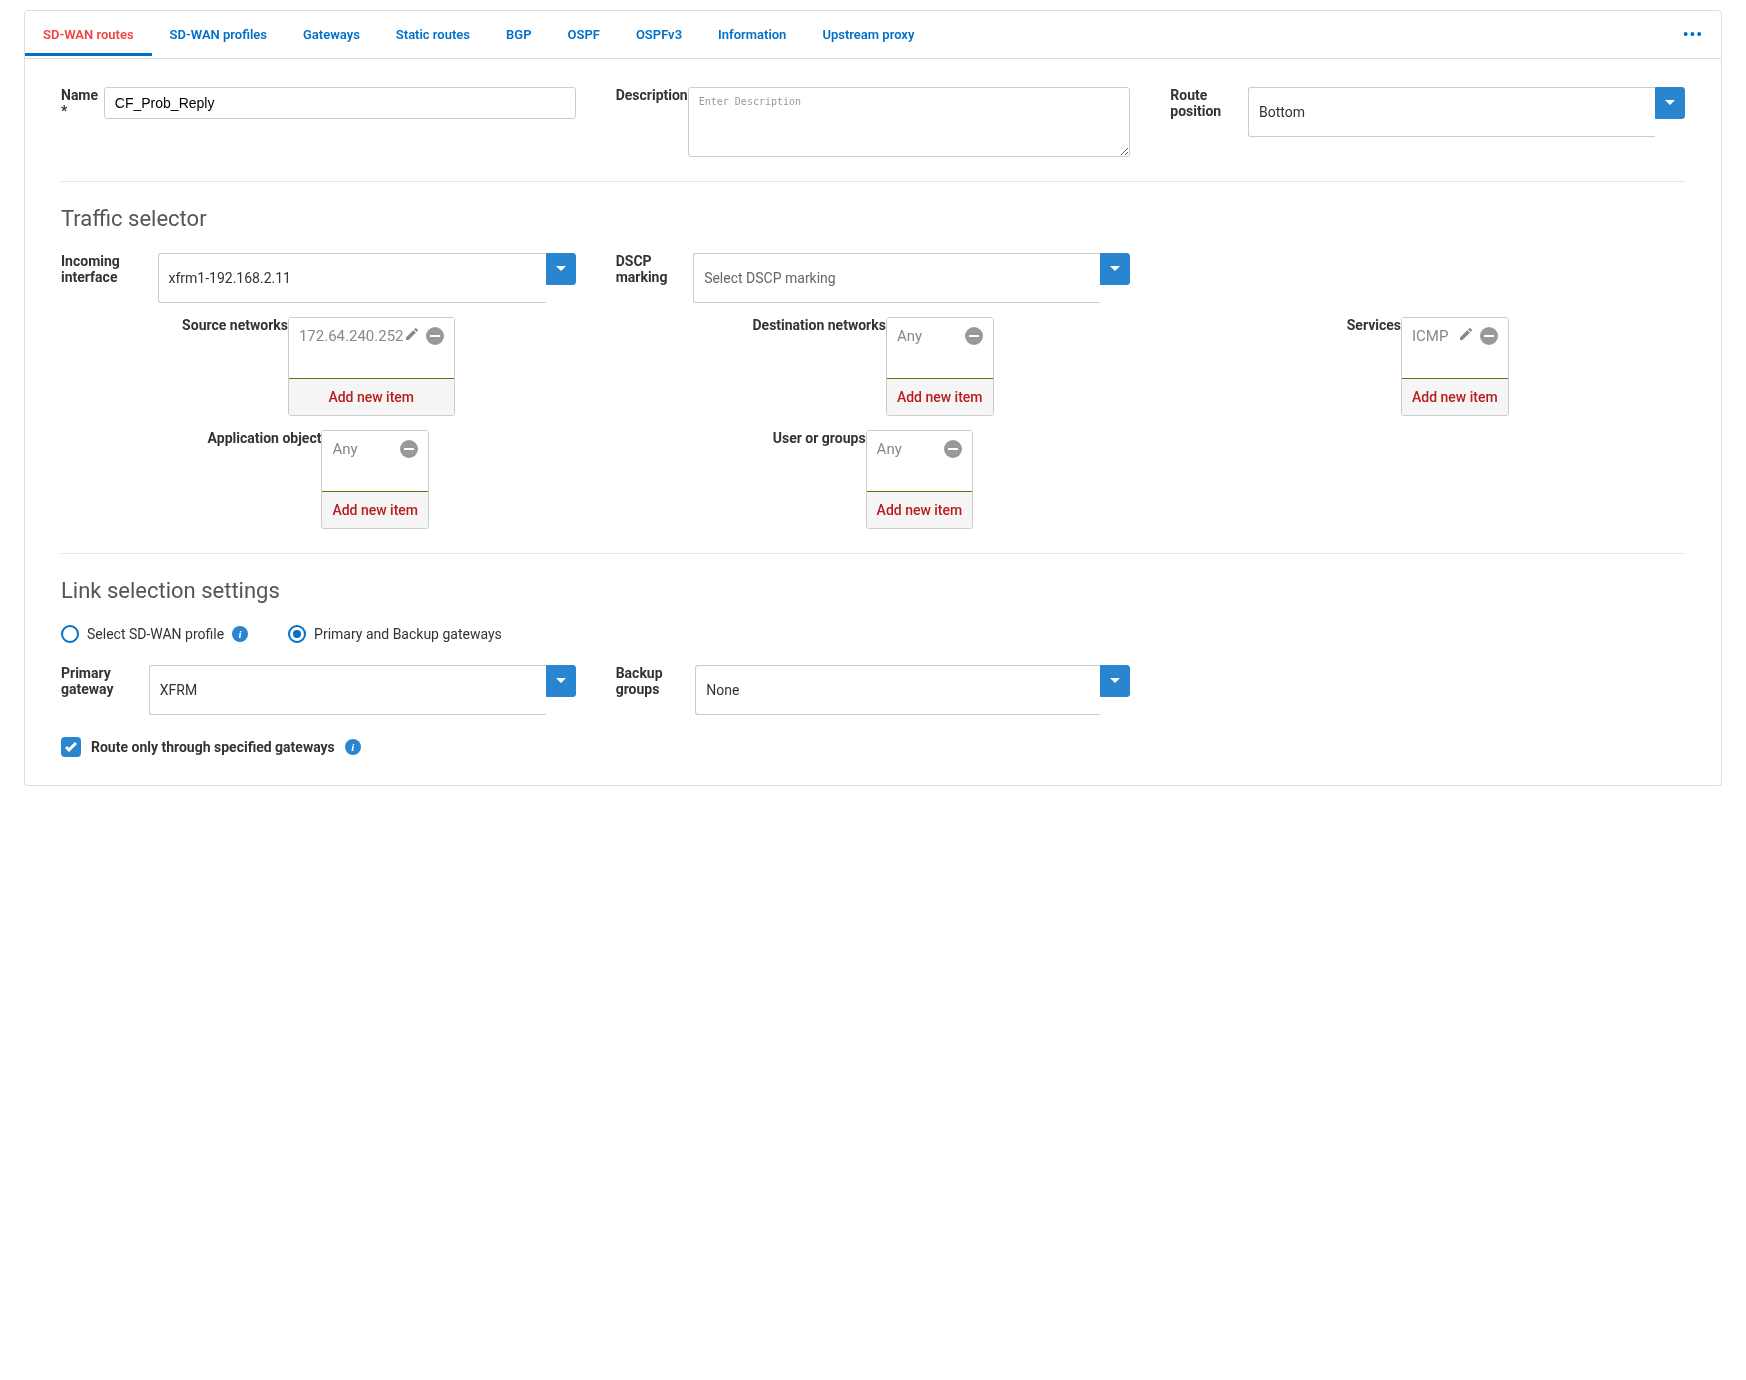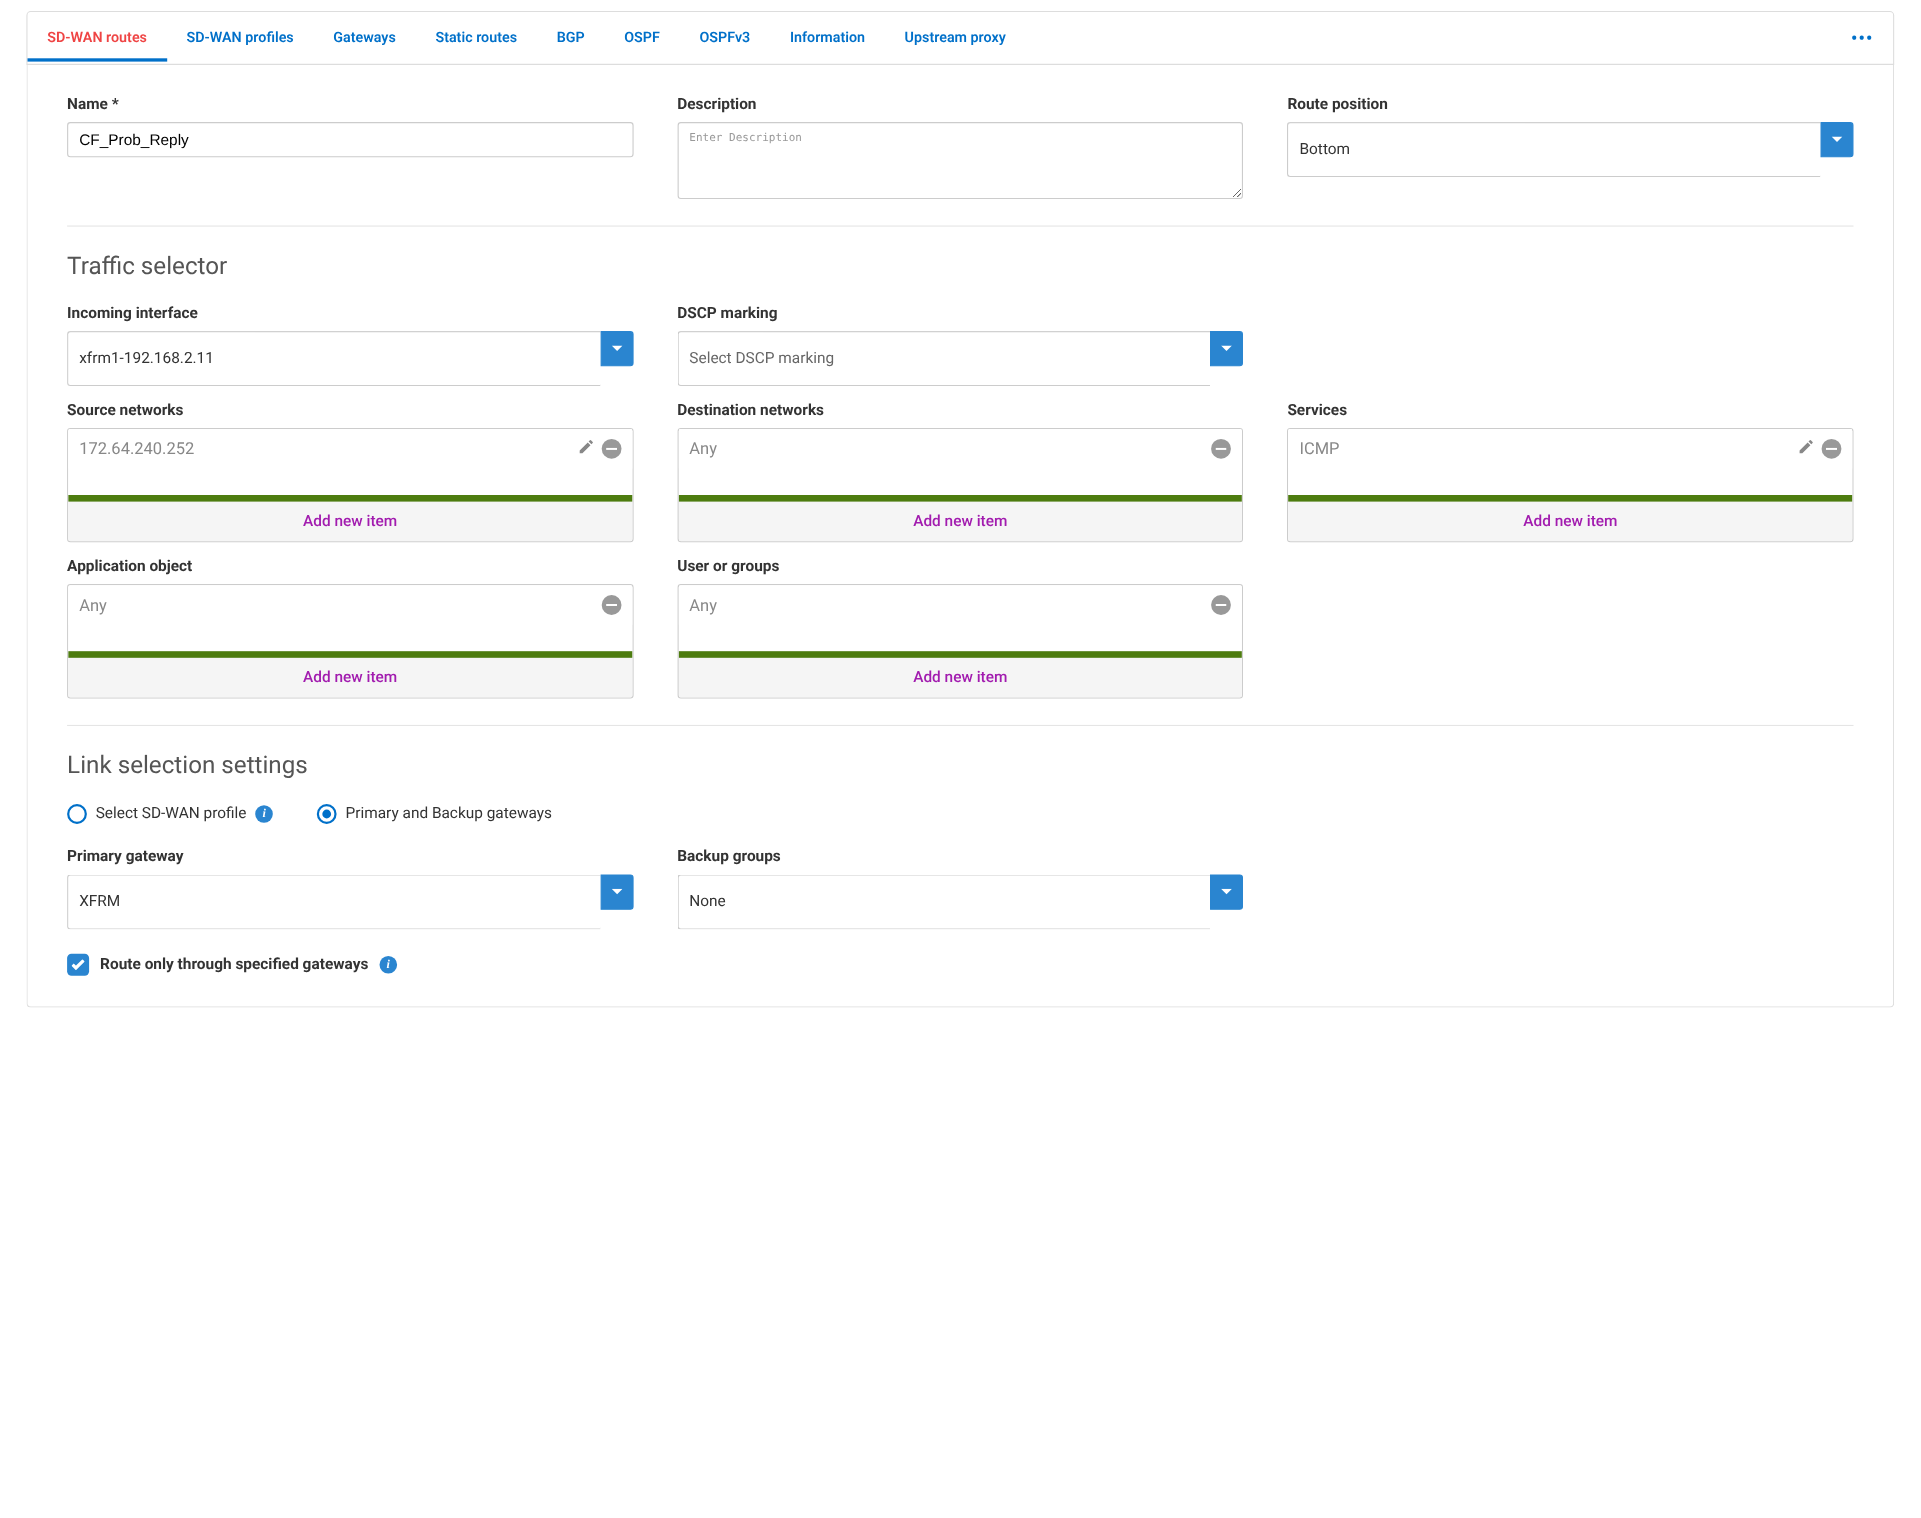--- a/index.html
+++ b/index.html
@@ -33,21 +33,21 @@
 .panel {
   border: 1px solid #ddd;
   border-top: none;
   margin: 0 24px 24px 24px;
   padding: 28px 36px;
   border-radius: 0 0 4px 4px;
   background: #fff;
 }
 
 .row { display: flex; gap: 40px; margin-bottom: 12px; }
-.col { flex: 1; display: flex; flex-direction: column; min-width: 0; }
+.col { flex: 1; display: flex; flex-direction: row; min-width: 0; justify-content: center; }
 
 .label { font-weight: 700; font-size: 14px; margin-bottom: 8px; color: #333; }
 
 .text-input {
   border: 1px solid #ccc;
   border-radius: 3px;
   padding: 6px 10px;
   font-size: 14px;
   width: 100%;
   height: 32px;
@@ -120,24 +120,24 @@
   display: flex;
   align-items: center;
   justify-content: center;
   cursor: pointer;
 }
 .icon-circle svg { fill: #fff; }
 .icon-pencil { cursor: pointer; }
 .icon-pencil svg { fill: #888; width:16px; height:16px; }
 .add-item {
   background: #f5f5f5;
-  border-top: 6px solid #4d7c0f;
+  border-top: 1px solid #4d7c0f;
   text-align: center;
   padding: 10px;
-  color: #a21caf;
+  color: #b91c1c;
   font-weight: 500;
   cursor: pointer;
 }
 
 .radio-row { display: flex; gap: 40px; align-items: flex-start; margin: 10px 0 22px 0; }
 .radio-item { display: flex; align-items: center; gap: 8px; cursor: pointer; }
 .radio-outer {
   width: 18px; height: 18px; border-radius: 50%;
   border: 2.5px solid #0070c9;
   display: flex; align-items: center; justify-content: center;

